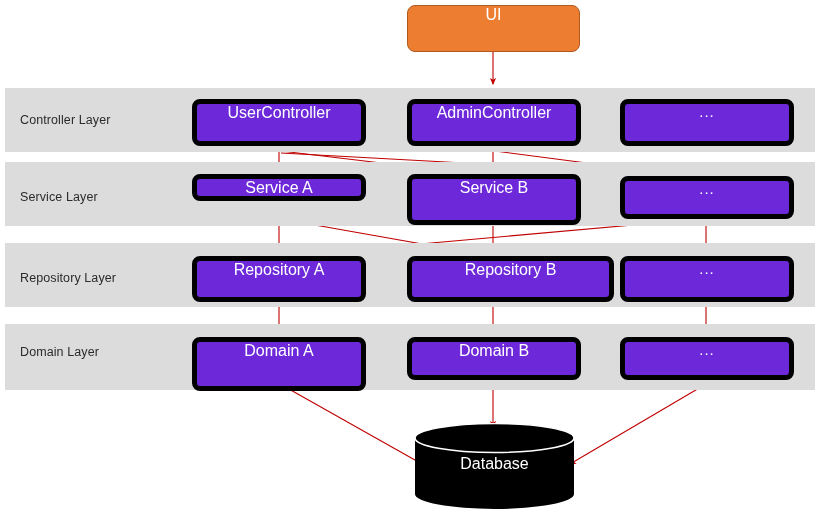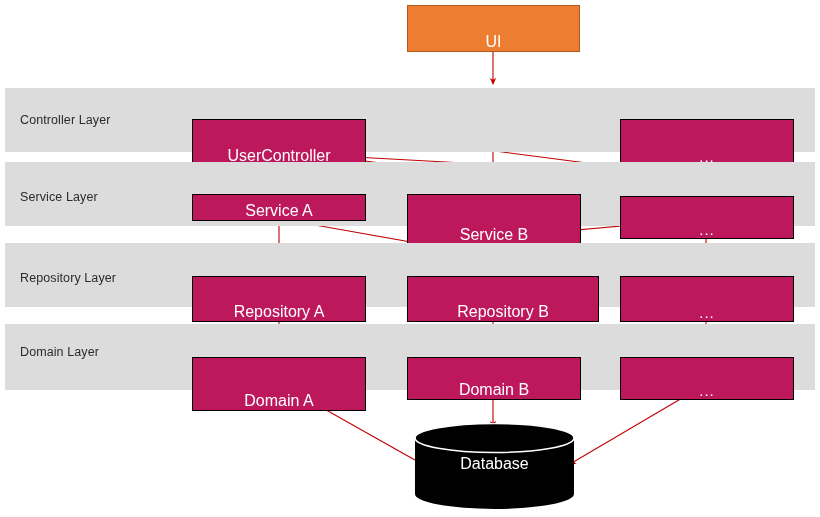--- a/index.html
+++ b/index.html
@@ -32,31 +32,31 @@
     color: #2b2b2b;
     letter-spacing: .1px;
     white-space: nowrap;
   }
 
   
   .node {
     position: absolute;
     box-sizing: border-box;
     display: flex;
-    align-items: flex-end;
+    align-items: flex-start;
     justify-content: center;
     color: #ffffff;
     text-align: center;
     line-height: 1.1;
+    border-radius: 8px;
   }
   .node-blue {
-    background: #be185d;
-    border: 1px solid #000000;
+    background: #6d28d9;
+    border: 5px solid #000000;
     font-size: 16px;
-    margin-top: 20px;
   }
   .node-orange {
     background: #ed7d31;
     border: 1px solid #ae5a21;
     font-size: 16px;
   }
   .node-dots {
     font-size: 15px;
     letter-spacing: 1px;
   }
@@ -124,20 +124,23 @@
   <div class="node node-orange" style="left:407px; top:5px; width:173px; height:47px;">
     <span>UI</span>
   </div>
 
   <div class="layer-band" style="top:88px; height:64px;"></div>
   <div class="layer-label" style="top:113px;">Controller Layer</div>
 
   <div class="node node-blue" style="left:192px; top:99px; width:174px; height:47px;">
     <span>UserController</span>
   </div>
+  <div class="node node-blue" style="left:407px; top:99px; width:174px; height:47px;">
+    <span>AdminController</span>
+  </div>
   <div class="node node-blue node-dots" style="left:620px; top:99px; width:174px; height:47px;">
     <span>...</span>
   </div>
 
   <div class="layer-band" style="top:162px; height:64px;"></div>
   <div class="layer-label" style="top:190px;">Service Layer</div>
 
   <div class="node node-blue" style="left:192px; top:174px; width:174px; height:27px;">
     <span>Service A</span>
   </div>
@@ -147,21 +150,21 @@
   <div class="node node-blue node-dots" style="left:620px; top:176px; width:174px; height:43px;">
     <span>...</span>
   </div>
 
   <div class="layer-band" style="top:243px; height:64px;"></div>
   <div class="layer-label" style="top:271px;">Repository Layer</div>
 
   <div class="node node-blue" style="left:192px; top:256px; width:174px; height:46px;">
     <span>Repository A</span>
   </div>
-  <div class="node node-blue" style="left:407px; top:256px; width:192px; height:46px;">
+  <div class="node node-blue" style="left:407px; top:256px; width:207px; height:46px;">
     <span>Repository B</span>
   </div>
   <div class="node node-blue node-dots" style="left:620px; top:256px; width:174px; height:46px;">
     <span>...</span>
   </div>
 
   <div class="layer-band" style="top:324px; height:66px;"></div>
   <div class="layer-label" style="top:345px;text-align:center;">Domain Layer</div>
 
   <div class="node node-blue" style="left:192px; top:337px; width:174px; height:54px;">

